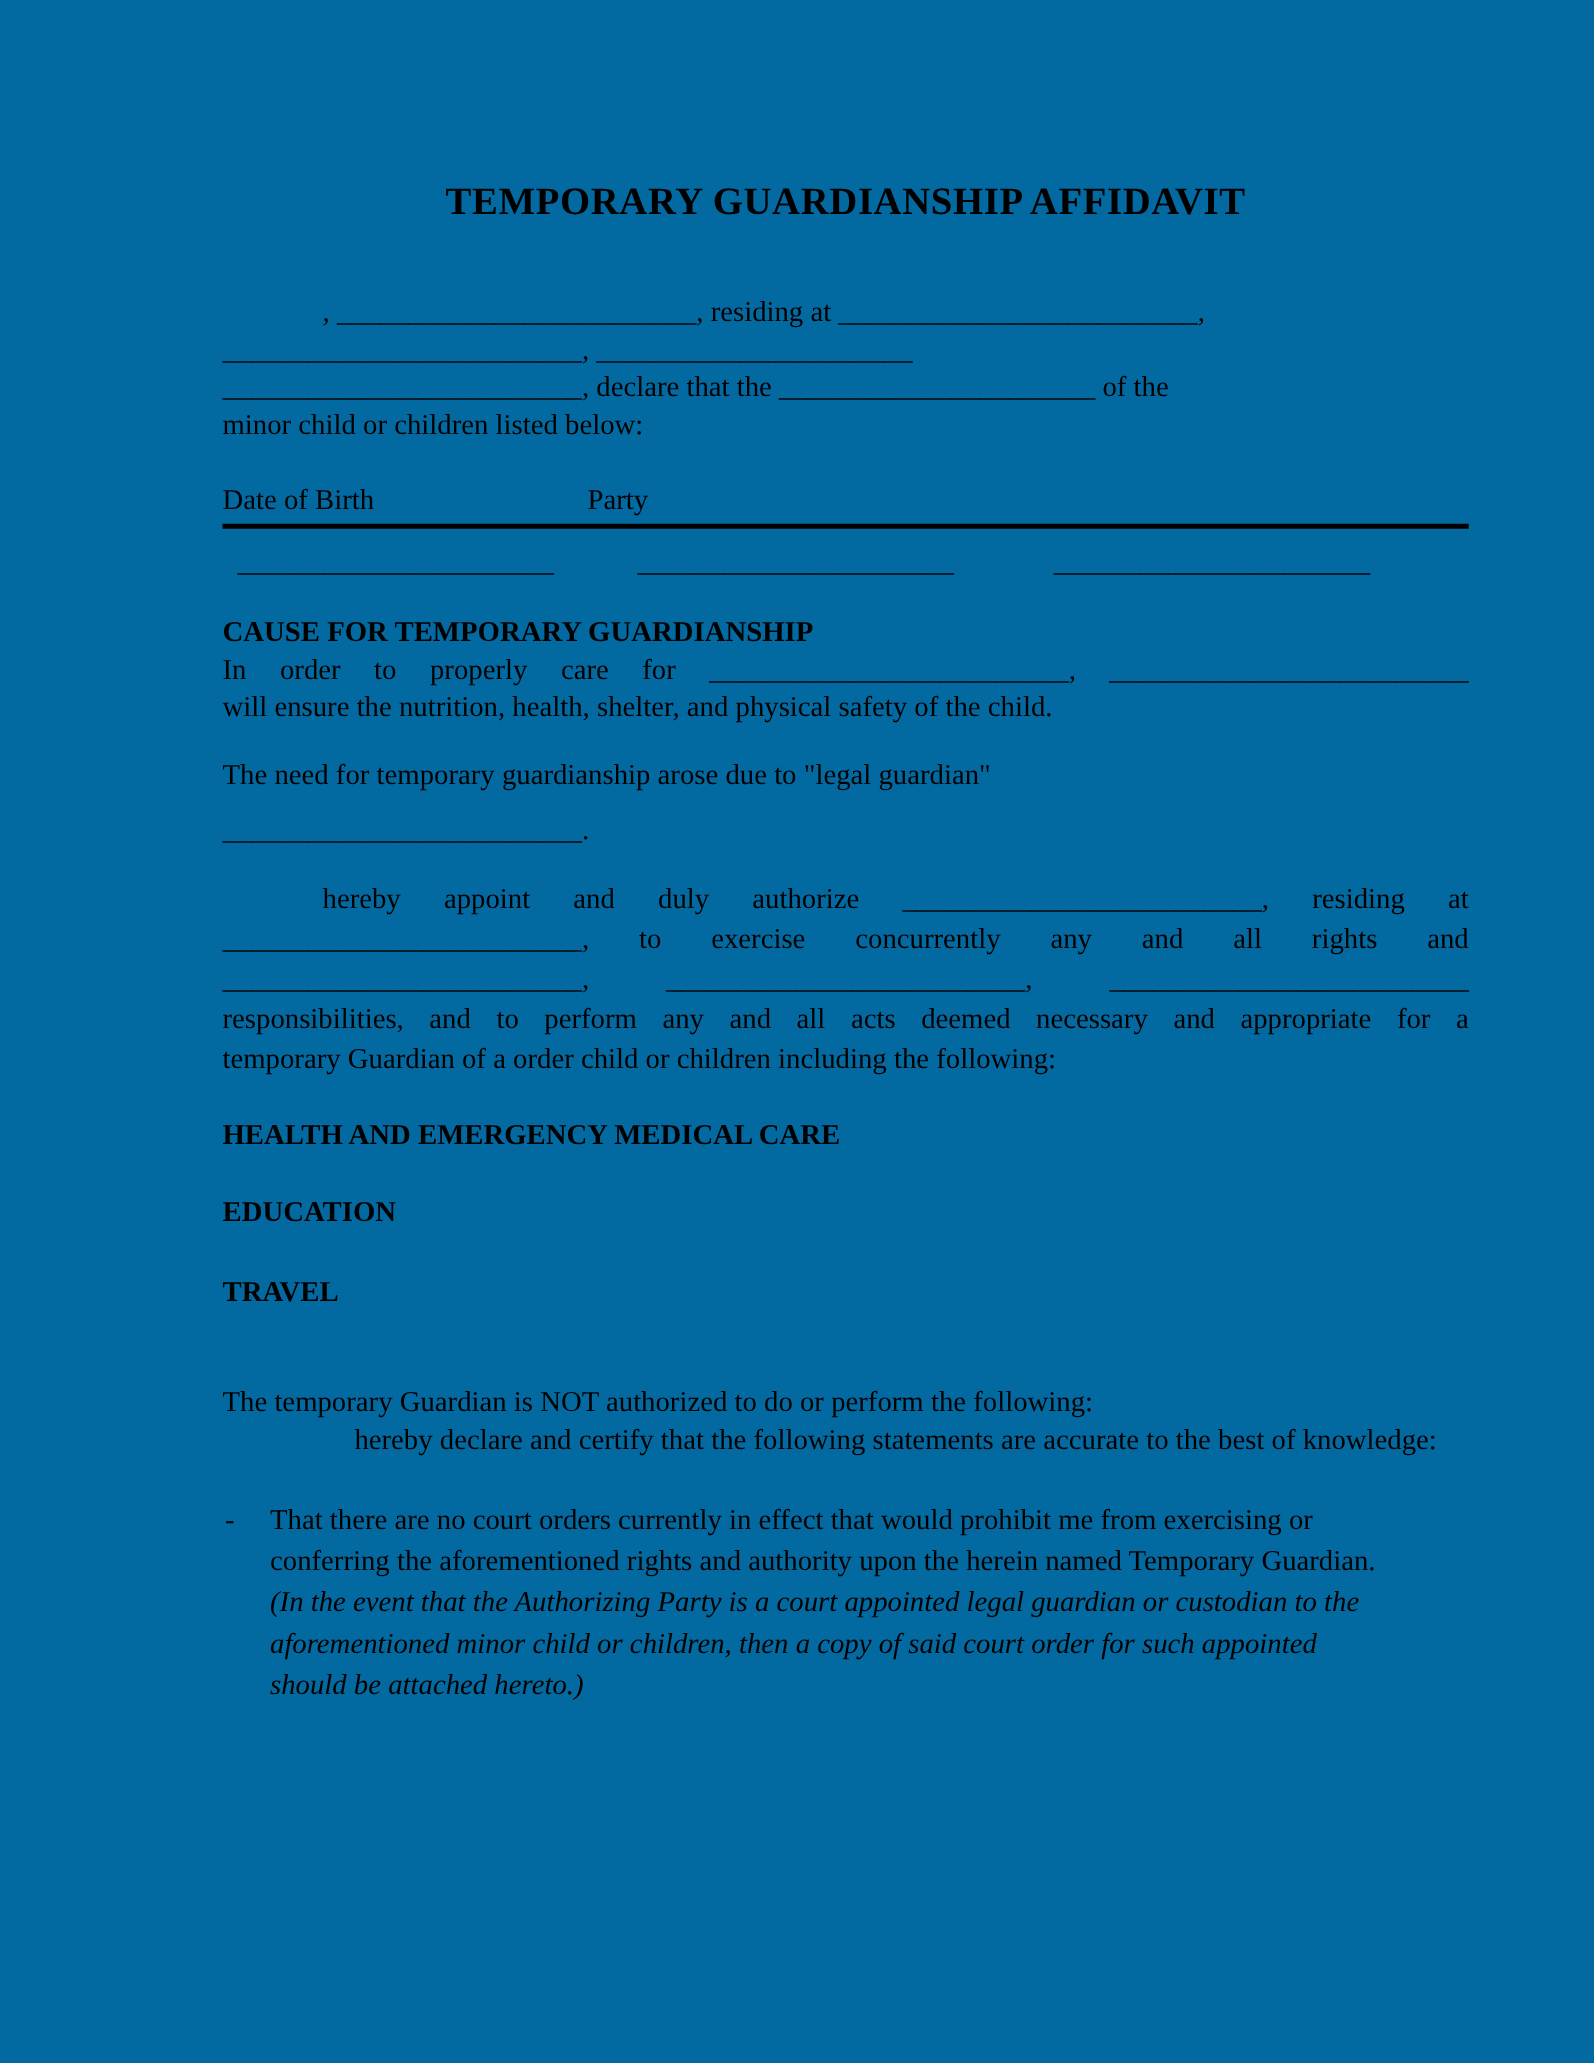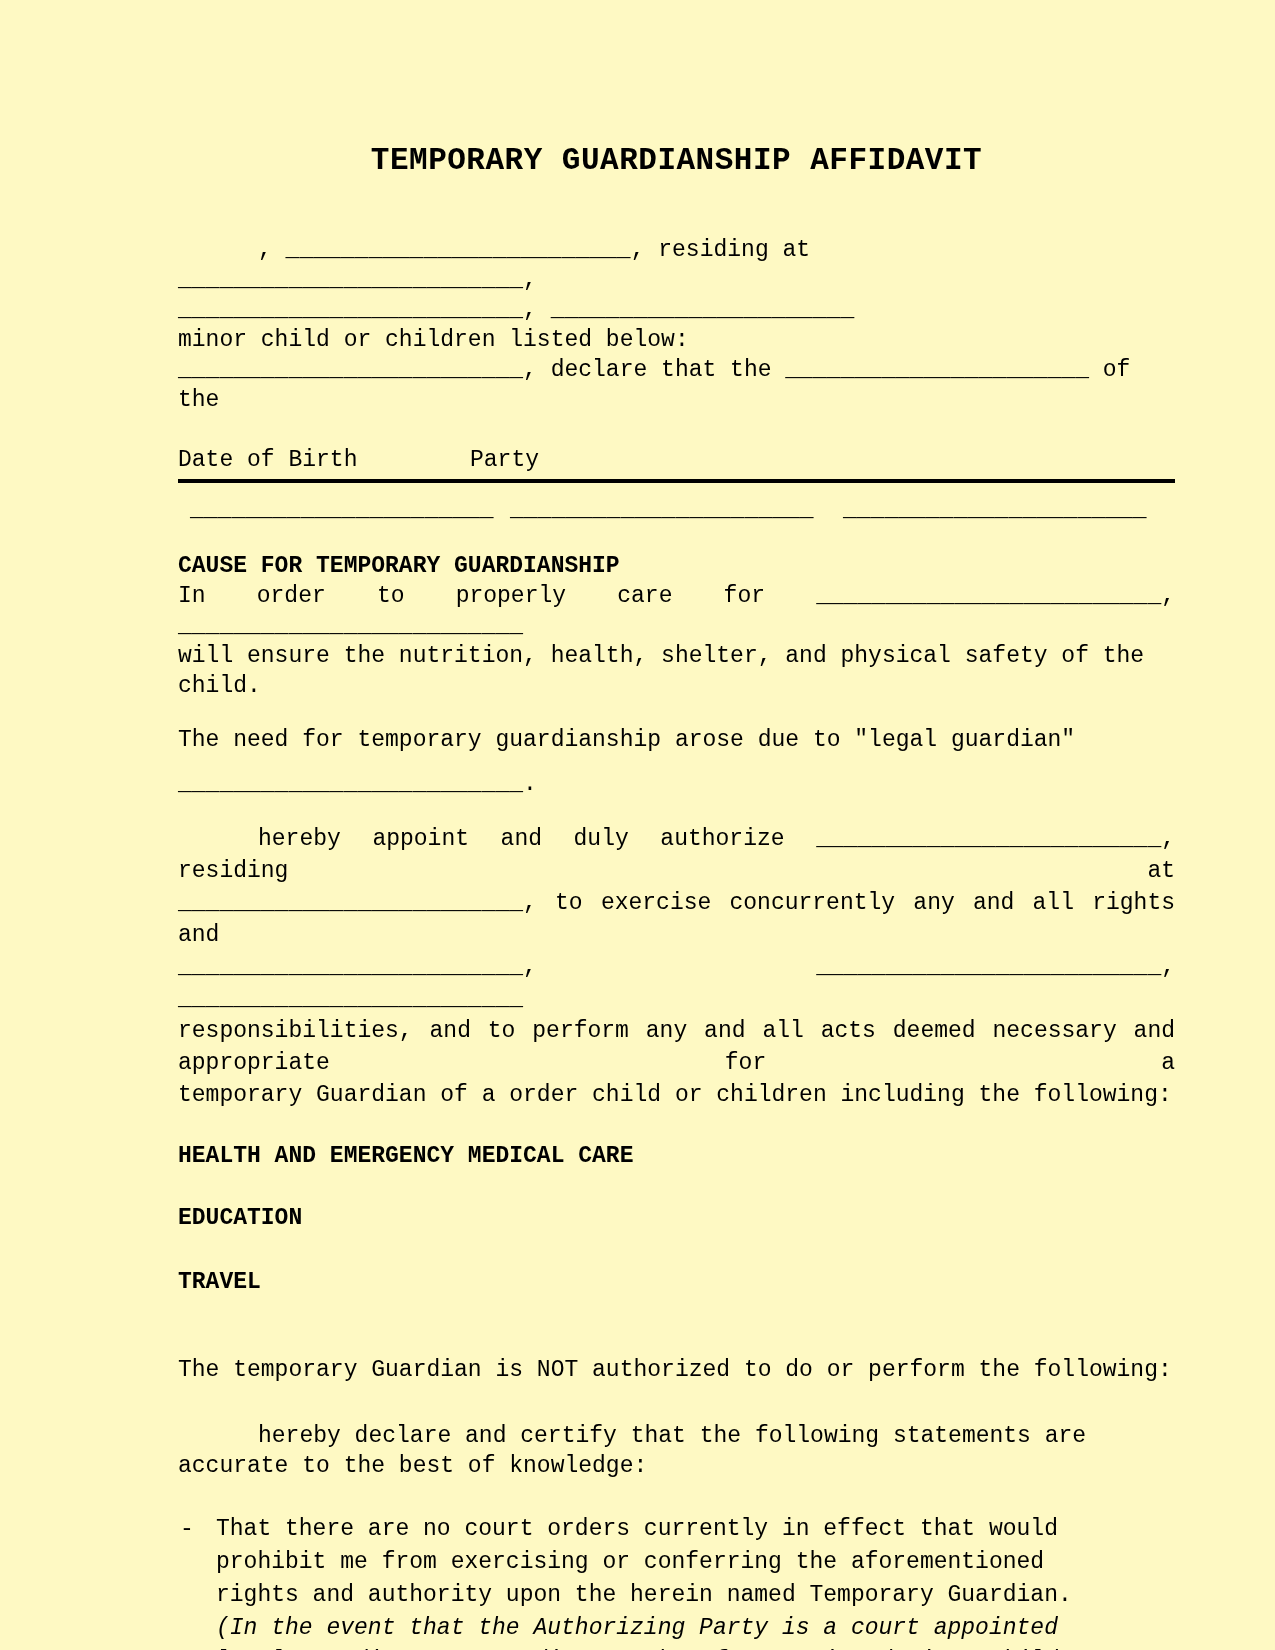--- a/index.html
+++ b/index.html
@@ -1,23 +1,23 @@
 <!DOCTYPE html>
 <html><head>
 <meta charset="utf-8">
 <style>
   html, body { margin: 0; padding: 0; background: #ffffff; }
   .page {
     position: relative;
     width: 1275px;
     height: 1650px;
     margin: 0 auto;
-    background: #fef9c3;
+    background: #0369a1;
     color: #000000;
-    font-family: Liberation Mono, monospace;
+    font-family: Liberation Serif, serif;
     font-size: 23px;
     line-height: 30px;
     box-sizing: border-box;
     padding: 143px 100px 0 178px;
     overflow: hidden;
   }
   .title {
     font-size: 31px;
     line-height: 36px;
     font-weight: 700;
@@ -49,21 +49,21 @@
   .need-line { margin-top: 24px; }
   .need-blank { margin-top: 14px; }
 
   .appointment { margin-top: 24px; line-height: 32px; }
 
   .sec-health { margin-top: 30px; }
   .sec-education { margin-top: 32px; }
   .sec-travel { margin-top: 34px; }
 
   .not-line { margin-top: 58px; }
-  .declaration { margin-top: 36px; text-indent: 80px; }
+  .declaration { text-indent: 80px; text-align: center; }
 
   .statements { margin-top: 32px; }
   .bullet {
     position: relative;
     padding-left: 38px;
     padding-right: 55px;
     line-height: 33px;
   }
   .bullet .marker { position: absolute; left: 2px; top: 0; }
   .it { font-style: italic; }
@@ -71,22 +71,22 @@
 </head>
 <body>
 
 <div class="page">
 
   <div class="title">TEMPORARY GUARDIANSHIP AFFIDAVIT</div>
 
   <div class="intro">
     <div class="ln indent">, _________________________, residing at _________________________,</div>
     <div class="ln">_________________________, ______________________</div>
+    <div class="ln">_________________________, declare that the ______________________ of the</div>
     <div class="ln">minor child or children listed below:</div>
-    <div class="ln">_________________________, declare that the ______________________ of the</div>
   </div>
 
   <div class="children-table">
     <div class="tbl-head">
       <span class="c2">Date of Birth</span>
       <span class="c3">Party</span>
     </div>
     <div class="tbl-rule"></div>
     <div class="tbl-row">
       <span class="c1">______________________</span>

